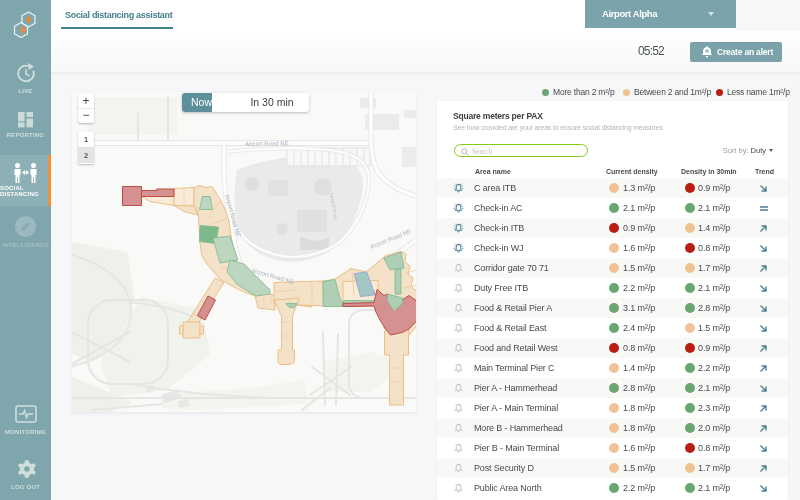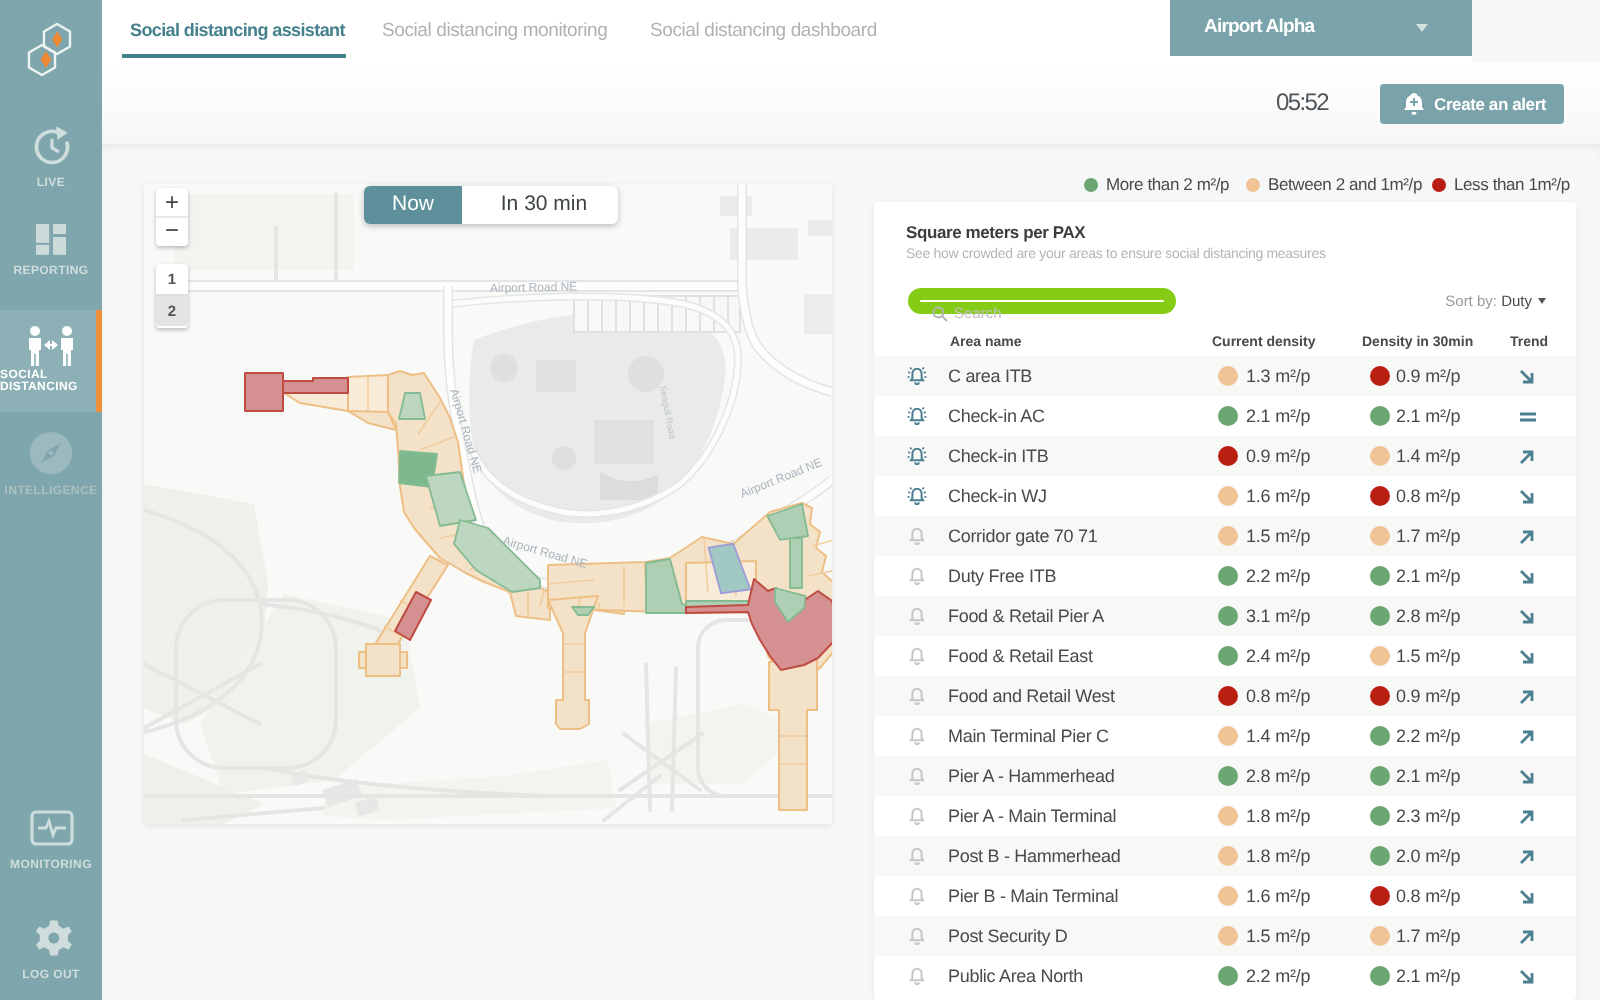--- a/index.html
+++ b/index.html
@@ -36,33 +36,33 @@
 
 
 #map { position:absolute; left:72px; top:92px; width:344px; height:320px; background:#f9f9f7; box-shadow:0 1px 3px rgba(0,0,0,0.08); }
 #zoomctl { position:absolute; left:6px; top:2px; width:16px; height:29px; background:#fff; border-radius:2px; box-shadow:0 1px 2px rgba(0,0,0,0.25); font-size:12px; color:#444; text-align:center; }
 #zoomctl .plus { height:15px; line-height:15px; border-bottom:1px solid #e8e8e8; }
 #zoomctl .minus { height:14px; line-height:12px; }
 #layerctl { position:absolute; left:6px; top:40px; width:16px; height:32px; background:#fff; border-radius:2px; box-shadow:0 1px 2px rgba(0,0,0,0.25); font-size:7.5px; font-weight:bold; color:#555; text-align:center; }
 #layerctl .l1 { height:16px; line-height:16px; border-bottom:1px solid #e0e0e0; }
 #layerctl .l2 { height:15px; line-height:15px; background:#e4e4e4; border-radius:0 0 2px 2px; }
 #toggle { position:absolute; left:110px; top:1px; width:127px; height:19px; background:#fff; border-radius:3px; box-shadow:0 1px 3px rgba(0,0,0,0.25); }
-#toggle .now { position:absolute; left:0; top:0; width:49px; height:19px; background:#5d909b; border-radius:3px 0 0 3px; color:#fff; font-size:10.5px; text-align:center; line-height:19px; }
+#toggle .now { position:absolute; left:0; top:0; width:30px; height:19px; background:#5d909b; border-radius:3px 0 0 3px; color:#fff; font-size:10.5px; text-align:right; line-height:19px; }
 #toggle .in30 { position:absolute; left:53px; top:0; width:74px; height:19px; color:#3c4347; font-size:10.5px; text-align:center; line-height:19px; }
 
 
 #legend { position:absolute; left:0; top:86.5px; width:800px; height:12px; font-size:8.5px; letter-spacing:-0.2px; color:#4a4a4a;padding-left:24px; }
 #legend span.lt { position:absolute; top:0; }
 #legend .dot { position:absolute; top:2px; width:7px; height:7px; border-radius:50%; }
 
 
 #panel { position:absolute; left:437px; top:101px; width:351px; height:399px; background:#ffffff; border-radius:2px; box-shadow:0 1px 3px rgba(0,0,0,0.06); }
 #panel h3 { position:absolute; left:16px; top:10px; font-size:8.5px; letter-spacing:-0.2px; color:#3e3e3e; }
 #panel .sub { position:absolute; left:16px; top:23px; font-size:7px; letter-spacing:-0.15px; color:#b5b5b5; }
-#search { position:absolute; left:17px; top:43px; width:134px; height:13px; border:6px solid #84cc16; border-radius:7px; }
+#search { position:absolute; left:17px; top:43px; width:134px; height:13px; border:1px solid #84cc16; border-radius:7px;font-family:Liberation Serif, serif; }
 #search .mag { position:absolute; left:6px; top:2.5px; }
 #search .ph { position:absolute; left:17px; top:2px; font-size:7.5px; color:#c2c2c2; }
 #sortby { position:absolute; right:15px; top:45px; font-size:7.5px; color:#9b9b9b; }
 #sortby b { color:#4a4a4a; font-weight:normal; }
 #sortby .chev { display:inline-block; width:0; height:0; border-left:2.5px solid transparent; border-right:2.5px solid transparent; border-top:3.5px solid #555; margin-left:3px; position:relative; top:-1px; }
 .thead { position:absolute; top:67px; font-size:7px; font-weight:bold; color:#4a4a4a; }
 #rows { position:absolute; left:0; top:77px; width:351px; }
 .row { position:relative; width:351px; height:20px; }
 .row.odd { background:#f8f8f7; }
 .row .name { position:absolute; left:37px; top:5px; font-size:9px; letter-spacing:-0.15px; color:#4a4a4a; }
@@ -77,22 +77,20 @@
 .row .trend { position:absolute; left:322px; top:5.5px; }
 .dot.g { background:#6ba571; }
 .dot.o { background:#efc393; }
 .dot.r { background:#b91e13; }
 </style>
 </head>
 <body>
 
 <div id="navbar">
   <span class="tab active" style="left:14px;">Social distancing assistant</span>
-  <span class="tab" style="left:140px;">Social distancing monitoring</span>
-  <span class="tab" style="left:274px;">Social distancing dashboard</span>
   <div id="tab-underline"></div>
   <div id="airport-btn">
       <span class="txt">Airport Alpha</span>
       <span class="chev"></span>
     </div>
 </div>
 
 <div id="header">
   <div id="time">05:52</div>
   <div id="alert-btn">
@@ -226,21 +224,21 @@
       <div class="in30">In 30 min</div>
     </div>
 </div>
 
 <div id="legend">
   <span class="dot" style="background:#6ba571; left:542px;"></span>
     <span class="lt" style="left:553px;">More than 2 m²/p</span>
   <span class="dot" style="background:#efc393; left:623px;"></span>
     <span class="lt" style="left:634px;">Between 2 and 1m²/p</span>
   <span class="dot" style="background:#b91e13; left:716px;"></span>
-    <span class="lt" style="left:727px;">Less than 1m²/p</span>
+    <span class="lt" style="left:727px;">Less name 1m²/p</span>
 </div>
 
 <div id="panel">
   <h3>Square meters per PAX</h3>
   <div class="sub">See how crowded are your areas to ensure social distancing measures</div>
   <div id="search">
     <svg class="mag" width="8" height="8" viewBox="0 0 8 8">
         <circle cx="3.2" cy="3.2" r="2.5" fill="none" stroke="#b5b5b5" stroke-width="1"></circle>
         <line x1="5.2" y1="5.2" x2="7.5" y2="7.5" stroke="#b5b5b5" stroke-width="1"></line>
       </svg>
@@ -472,21 +470,21 @@
           </svg>
         </span>
       </div>
       <div class="row odd">
         <span class="bell">
           <svg width="11" height="11" viewBox="0 0 12 12">
             <path d="M6 1.5 C7.5 1.5 8.5 2.7 8.5 4.2 L8.5 6.5 L9.3 7.8 L2.7 7.8 L3.5 6.5 L3.5 4.2 C3.5 2.7 4.5 1.5 6 1.5 Z" fill="none" stroke="#c6c6c6" stroke-width="1.1"></path>
             <path d="M5 8.8 C5 9.5 5.4 9.9 6 9.9 C6.6 9.9 7 9.5 7 8.8" fill="none" stroke="#c6c6c6" stroke-width="1"></path>
           </svg>
         </span>
-        <span class="name">Post B - Hammerhead</span>
+        <span class="name">More B - Hammerhead</span>
         <span class="dot d1 o"></span>
         <span class="v v1">1.8 m²/p</span>
         <span class="dot d2 g"></span>
         <span class="v v2">2.0 m²/p</span>
         <span class="trend">
           <svg width="9" height="9" viewBox="0 0 9 9">
             <path d="M1.5 7.5 L7 2 M2.5 2 L7 2 L7 6.5" fill="none" stroke="#4c8191" stroke-width="1.4"></path>
           </svg>
         </span>
       </div>

